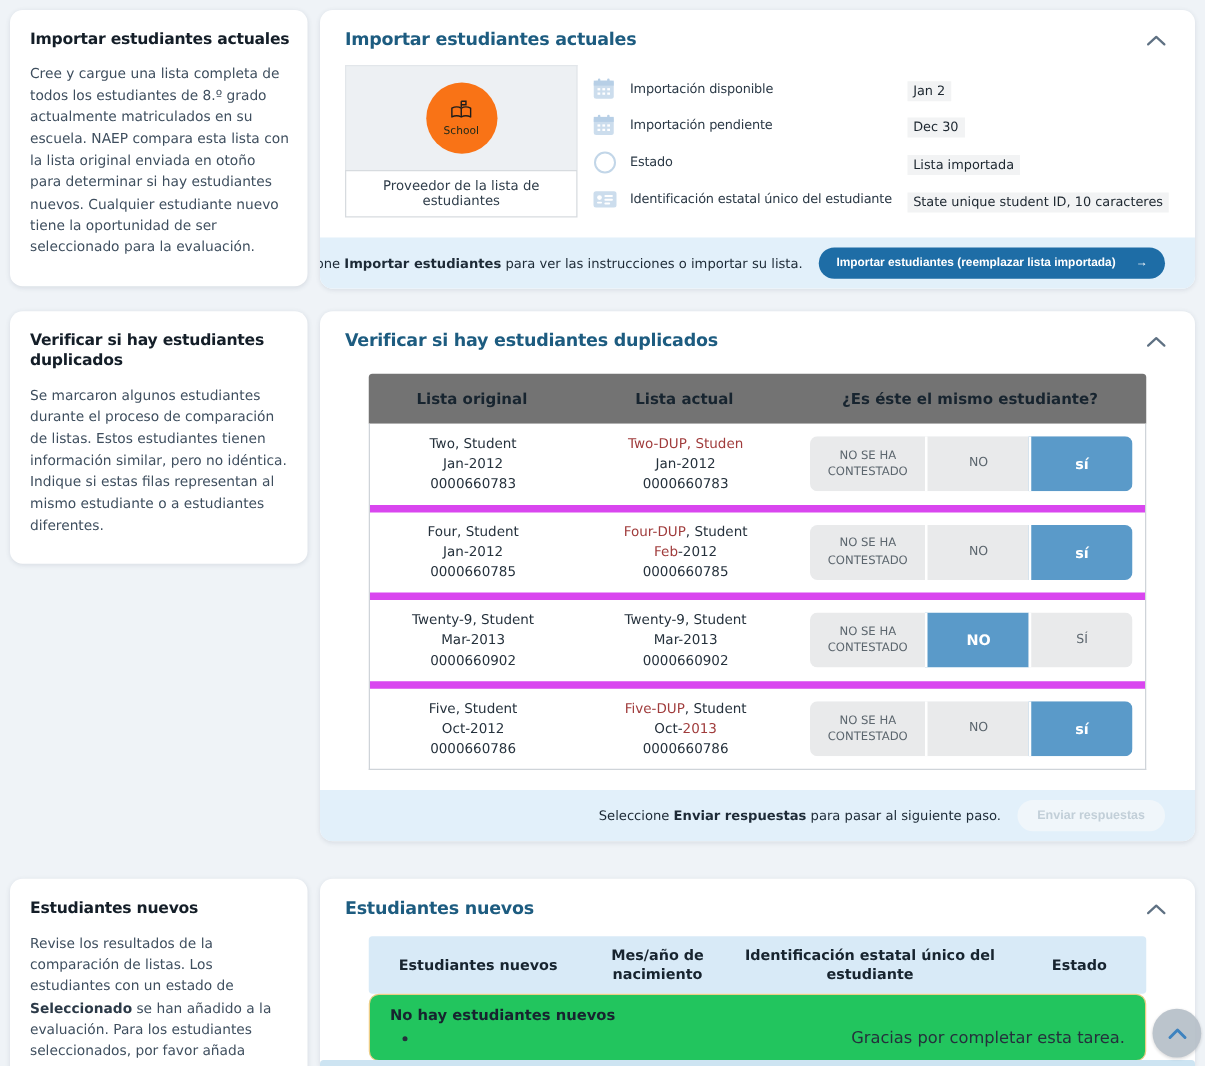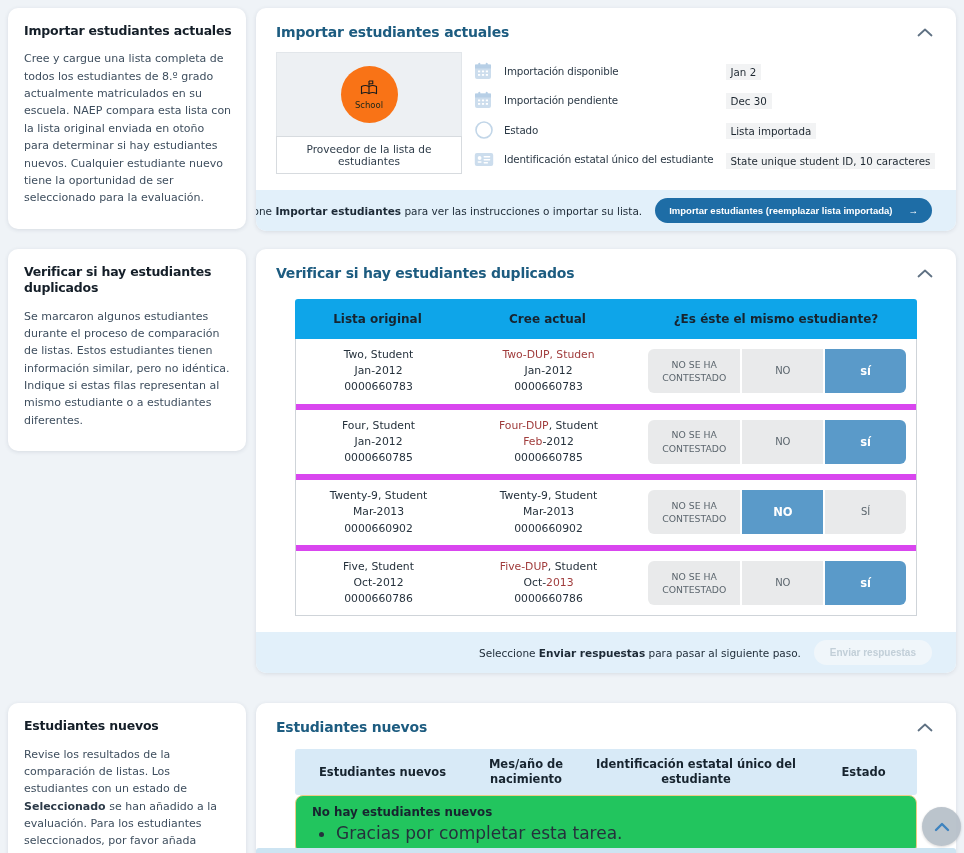--- a/index.html
+++ b/index.html
@@ -31,40 +31,40 @@
   .info-label { font-size:10.3px; letter-spacing:-.15px; color:#2b3946; white-space:nowrap; }
   .info-value-wrap { padding-left:12px; white-space:nowrap; }
   .info-value { font-size:10.3px; color:#1d2730; background:#f2f3f4; padding:2px 5px; }
 
   .footer-bar { background:#e2f0fa; display:flex; justify-content:flex-end; align-items:center; gap:13px; padding:8px 24px; min-height:40px; }
   .footer-text { font-size:10.5px; color:#1d2a36; white-space:nowrap; }
   .btn-primary { background:#1e6da6; color:#fff; font-size:9.5px; font-weight:bold; padding:7px 14px; border-radius:14px; border:none; white-space:nowrap; cursor:pointer; display:flex; align-items:center; gap:16px; }
   .btn-disabled { background:#f0f6fa; color:#c2cfd8; font-size:10px; font-weight:bold; padding:7px 16px; border-radius:14px; border:none; white-space:nowrap; }
 
   .dup-table { width:622px; margin:14px auto 0; }
-  .dup-head { display:grid; grid-template-columns:165px 175px 282px; background:#0ea5e9; border-radius:3px 3px 0 0; padding:13px 0; align-items:center; }
+  .dup-head { display:grid; grid-template-columns:165px 175px 282px; background:#737373; border-radius:3px 3px 0 0; padding:13px 0; align-items:center; }
   .dup-head > div { text-align:center; font-weight:bold; font-size:12px; color:#17242f; }
   .dup-body { border:1px solid #cfd4d9; border-top:none; background:#fff; }
   .dup-row { display:grid; grid-template-columns:165px 175px 282px; align-items:center; padding:8px 0; min-height:62px; border-top:6px solid #d946ef; }
   .dup-row:first-child { border-top:none; }
   .cell { text-align:center; font-size:10.8px; color:#25313c; line-height:1.5; }
   .red { color:#a03c3c; }
   .answer-group { display:flex; width:258px; margin:0 auto; border-radius:6px; overflow:hidden; height:44px; }
   .seg { flex:1; background:#e9eaeb; color:#5c666e; font-size:10px; display:flex; align-items:center; justify-content:center; text-align:center; line-height:1.45; border-left:2px solid #fff; cursor:pointer; padding:0 8px; }
   .seg:first-child { border-left:none; flex:1.18; font-size:9.3px; }
   .seg:not(.sel) { text-transform:uppercase; }
   .seg.sel { background:#5a9ac9; color:#fff; font-weight:bold; font-size:11.5px; }
   .dup-footer { margin-top:16px; }
 
   .new-head { display:grid; grid-template-columns:175px 112px 228px 107px; background:#d8eaf7; min-height:46px; align-items:center; width:622px; margin:10px auto 0; border-radius:3px; padding:5px 0; }
   .new-head > div { text-align:center; font-weight:bold; font-size:11.5px; color:#17242f; line-height:1.3; padding:0 6px; }
   .empty-box { width:622px; margin:0 auto 10px; border:1px solid #eccd86; border-radius:8px; padding:9px 16px 10px; background:#22c55e; }
   .empty-title { font-size:11.8px; font-weight:bold; color:#17242f; margin-bottom:4px; }
   .empty-box ul { margin-left:24px; }
-  .empty-box li { font-size:17px; color:#25313c; }
+  .empty-box li { font-size:13px; color:#25313c;text-align:right; }
 
   .bottom-strip { position:absolute; left:256px; right:8px; bottom:0; height:5px; background:#cde4f2; border-radius:3px 3px 0 0; }
   .scroll-top { position:absolute; right:3px; bottom:7px; width:39px; height:39px; border-radius:50%; background:#b6bfc8; opacity:.92; display:flex; align-items:center; justify-content:center; cursor:pointer; box-shadow:0 1px 3px rgba(0,0,0,.18); }
 </style>
 </head>
 <body>
 
 <div class="page">
 
   <div class="row row-1">
@@ -176,21 +176,21 @@
         <div class="panel-title">Verificar si hay estudiantes duplicados</div>
         <div class="chev">
           <svg width="16" height="9" viewBox="0 0 16 9">
               <polyline points="1.5,7.5 8,1.5 14.5,7.5" fill="none" stroke="#5f7183" stroke-width="1.8" stroke-linecap="round" stroke-linejoin="round"></polyline>
             </svg>
         </div>
       </div>
       <div class="dup-table">
         <div class="dup-head">
           <div>Lista original</div>
-          <div>Cree actual</div>
+          <div>Lista actual</div>
           <div>¿Es éste el mismo estudiante?</div>
         </div>
         <div class="dup-body">
             <div class="dup-row">
               <div class="cell">
                 <div>Two, Student</div>
                 <div>Jan-2012</div>
                 <div>0000660783</div>
               </div>
               <div class="cell">

